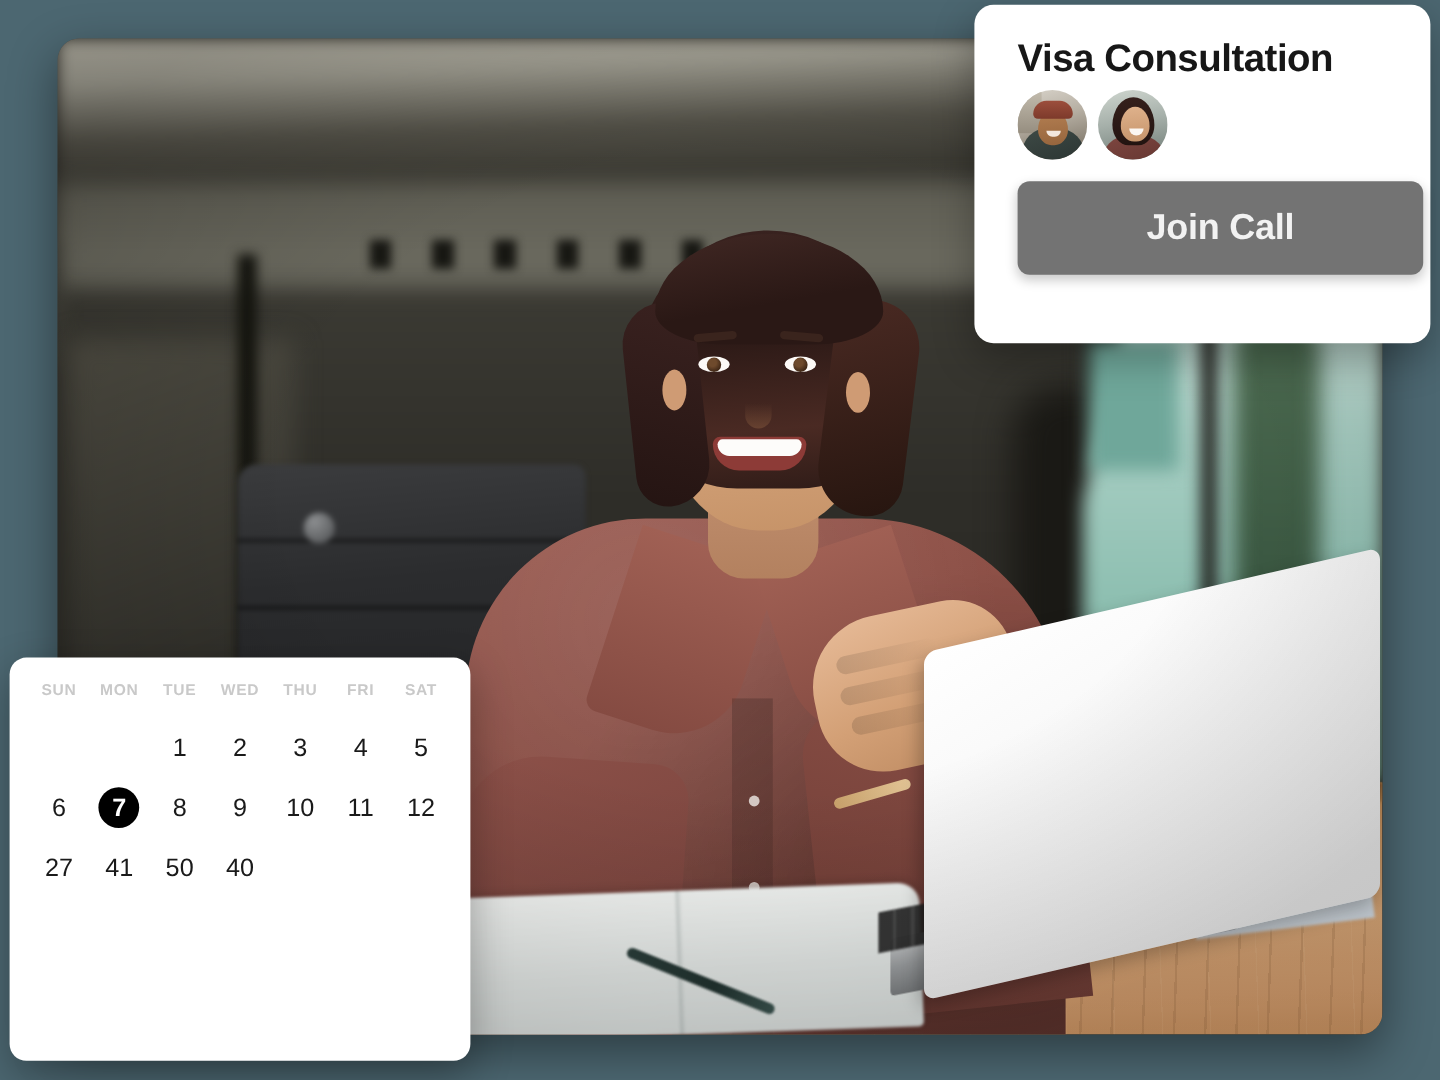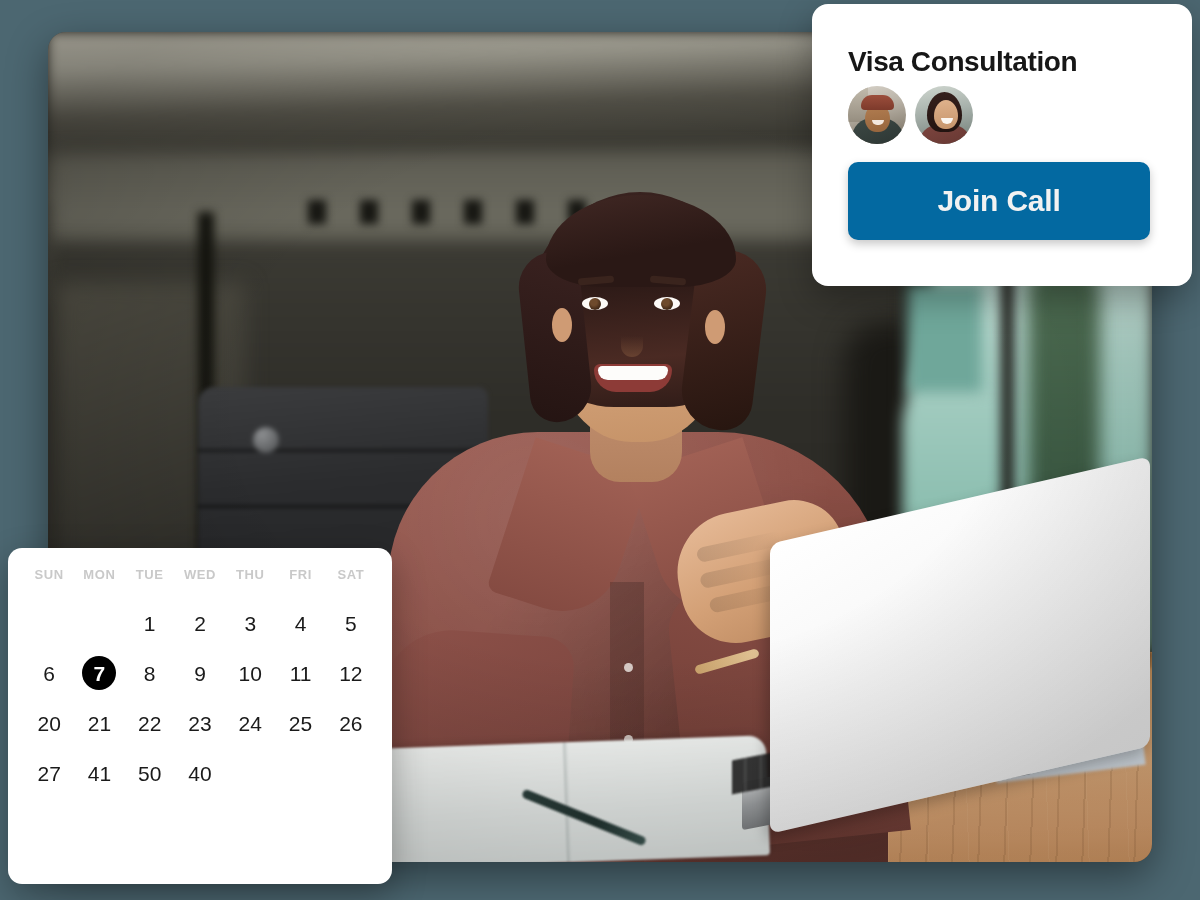--- a/index.html
+++ b/index.html
@@ -380,25 +380,25 @@
     top: 4px;
     width: 380px;
     height: 282px;
     background: #ffffff;
     border-radius: 16px;
     box-shadow: 0 12px 34px rgba(0,0,0,0.30);
     padding: 26px 34px 0 36px;
     box-sizing: border-box;
   }
   .appt-title {
-    font-size: 28px;
+    font-size: 32px;
     font-weight: 700;
     color: #171717;
     letter-spacing: -0.4px;
-    margin: 16px 0 8px 0;
+    margin: 0 0 8px 0;
     line-height: 1.15;
   }
   .appt-date {
     font-size: 19px;
     color: #3f4246;
     margin: 0 0 12px 0;
     line-height: 1.2;
   }
   .avatars {
     display: flex;
@@ -459,23 +459,23 @@
   .av2-face {
     position: absolute; left: 19px; top: 14px; width: 24px; height: 29px;
     background: linear-gradient(175deg, #dfb28c, #c6946b);
     border-radius: 50% 50% 46% 46% / 55% 55% 45% 45%;
   }
   .av2-smile {
     position: absolute; left: 26px; top: 32px; width: 12px; height: 6px;
     background: #fbf6f1; border-radius: 0 0 9px 9px;
   }
   .join-btn {
-    width: 302px;
+    width: 338px;
     height: 78px;
-    background: #0369a1;
+    background: #737373;
     color: #f2f2f2;
     border: none;
     border-radius: 10px;
     font-family: "Liberation Sans", sans-serif;
     font-size: 30px;
     font-weight: 700;
     letter-spacing: -0.2px;
     cursor: pointer;
     box-shadow: 0 4px 10px rgba(0,0,0,0.22);
   }
@@ -696,29 +696,20 @@
           <tr>
             <td><span class="daynum">6</span></td>
             <td><span class="daynum selected">7</span></td>
             <td><span class="daynum">8</span></td>
             <td><span class="daynum">9</span></td>
             <td><span class="daynum">10</span></td>
             <td><span class="daynum">11</span></td>
             <td><span class="daynum">12</span></td>
           </tr>
           <tr>
-            <td><span class="daynum">20</span></td>
-            <td><span class="daynum">21</span></td>
-            <td><span class="daynum">22</span></td>
-            <td><span class="daynum">23</span></td>
-            <td><span class="daynum">24</span></td>
-            <td><span class="daynum">25</span></td>
-            <td><span class="daynum">26</span></td>
-          </tr>
-          <tr>
             <td><span class="daynum">27</span></td>
             <td><span class="daynum">41</span></td>
             <td><span class="daynum">50</span></td>
             <td><span class="daynum">40</span></td>
             <td class="empty"></td>
             <td class="empty"></td>
             <td class="empty"></td>
           </tr>
         </tbody>
     </table>

